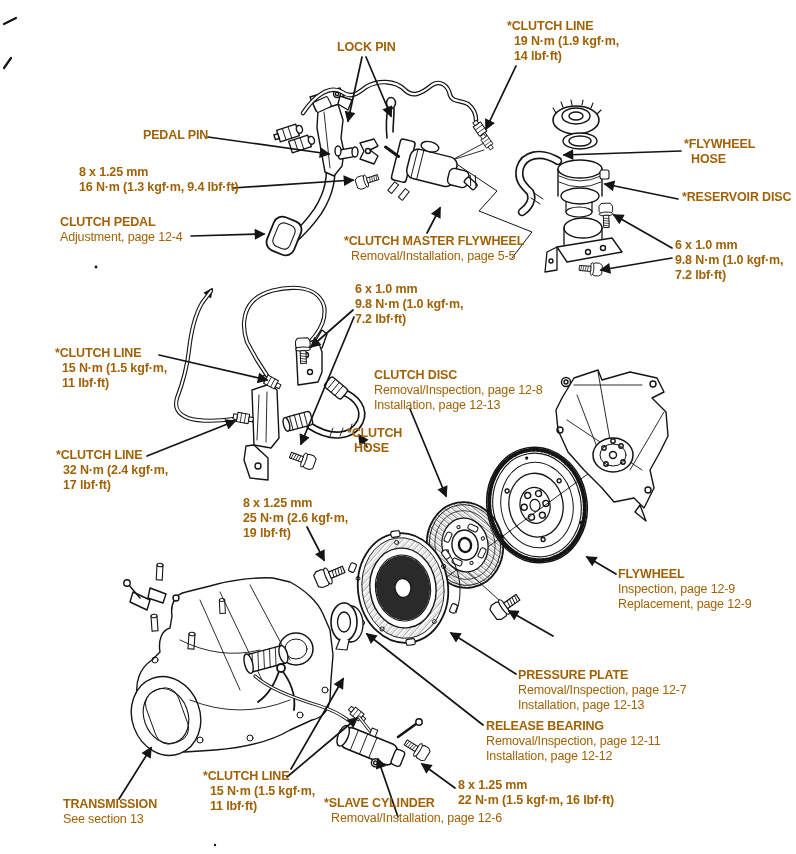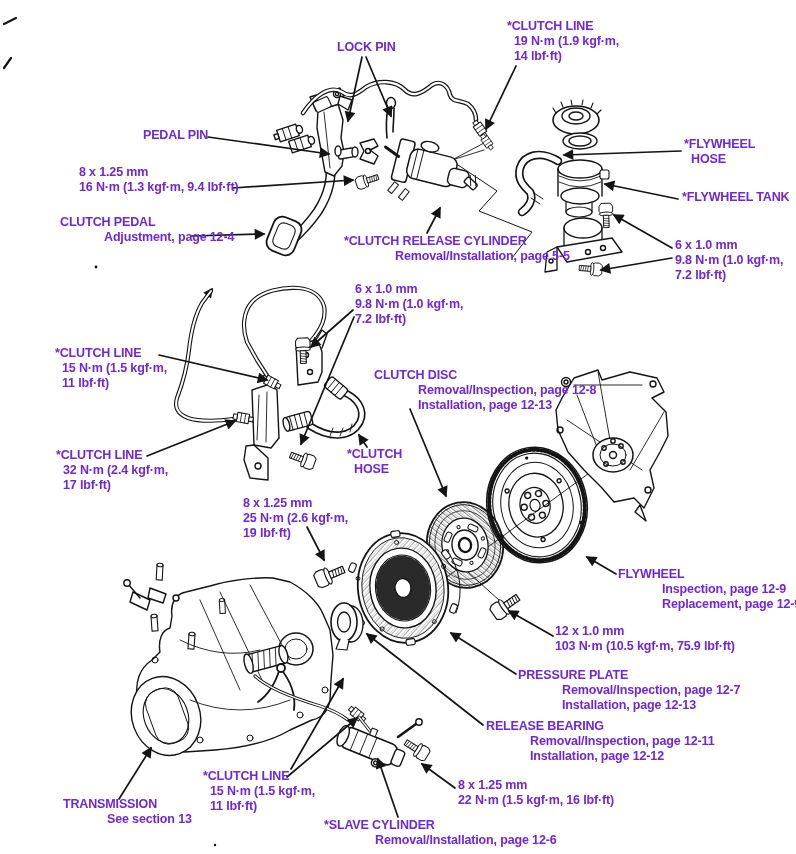--- a/index.html
+++ b/index.html
@@ -1,21 +1,21 @@
 <!DOCTYPE html>
 <html><head>
 <meta charset="utf-8">
 <style>
   html,body{margin:0;padding:0;background:#fff;}
   #stage{position:relative;width:796px;height:854px;background:#ffffff;overflow:hidden;
          font-family:"Liberation Sans",sans-serif;}
   #art{position:absolute;left:0;top:0;}
   .lbl{position:absolute;font:700 12.5px/15px "Liberation Sans",sans-serif;
-       letter-spacing:-0.15px;color:#6d28d9;white-space:nowrap;}
-  .lbl .ref{font-weight:700;margin-left:44px;}
+       letter-spacing:-0.15px;color:#a16207;white-space:nowrap;}
+  .lbl .ref{font-weight:400;}
   .lbl.starred .sub{padding-left:7px;}
   svg *{vector-effect:none;}
 </style>
 </head>
 <body>
 
 <div id="stage">
 
 <svg id="art" width="796" height="854" viewBox="0 0 796 854" fill="none" stroke="#141414" stroke-width="1.4" stroke-linecap="round" stroke-linejoin="round">
   <defs>
@@ -424,31 +424,31 @@
   <div>CLUTCH PEDAL</div>
   <div class="ref">Adjustment, page 12-4</div>
 </div>
 
 <div class="lbl starred" style="left:684px;top:137px">
   <div>*FLYWHEEL</div>
   <div class="sub">HOSE</div>
 </div>
 
 <div class="lbl" style="left:682px;top:190px">
-  <div>*FLYWHEEL TANK</div>
+  <div>*RESERVOIR DISC</div>
 </div>
 
 <div class="lbl" style="left:675px;top:238px">
   <div>6 x 1.0 mm</div>
   <div>9.8 N·m (1.0 kgf·m,</div>
   <div>7.2 lbf·ft)</div>
 </div>
 
 <div class="lbl starred" style="left:344px;top:234px">
-  <div>*CLUTCH RELEASE CYLINDER</div>
+  <div>*CLUTCH MASTER FLYWHEEL</div>
   <div class="ref sub">Removal/Installation, page 5-5</div>
 </div>
 
 <div class="lbl" style="left:355px;top:282px">
   <div>6 x 1.0 mm</div>
   <div>9.8 N·m (1.0 kgf·m,</div>
   <div>7.2 lbf·ft)</div>
 </div>
 
 <div class="lbl starred" style="left:55px;top:346px">
@@ -462,41 +462,37 @@
   <div class="ref">Removal/Inspection, page 12-8</div>
   <div class="ref">Installation, page 12-13</div>
 </div>
 
 <div class="lbl starred" style="left:56px;top:448px">
   <div>*CLUTCH LINE</div>
   <div class="sub">32 N·m (2.4 kgf·m,</div>
   <div class="sub">17 lbf·ft)</div>
 </div>
 
-<div class="lbl starred" style="left:347px;top:447px">
+<div class="lbl starred" style="left:347px;top:426px">
   <div>*CLUTCH</div>
   <div class="sub">HOSE</div>
 </div>
 
 <div class="lbl" style="left:243px;top:496px">
   <div>8 x 1.25 mm</div>
   <div>25 N·m (2.6 kgf·m,</div>
   <div>19 lbf·ft)</div>
 </div>
 
 <div class="lbl" style="left:618px;top:567px">
   <div>FLYWHEEL</div>
   <div class="ref">Inspection, page 12-9</div>
   <div class="ref">Replacement, page 12-9</div>
 </div>
 
-<div class="lbl" style="left:555px;top:624px">
-  <div>12 x 1.0 mm</div>
-  <div>103 N·m (10.5 kgf·m, 75.9 lbf·ft)</div>
-</div>
 
 <div class="lbl" style="left:518px;top:668px">
   <div>PRESSURE PLATE</div>
   <div class="ref">Removal/Inspection, page 12-7</div>
   <div class="ref">Installation, page 12-13</div>
 </div>
 
 <div class="lbl" style="left:486px;top:719px">
   <div>RELEASE BEARING</div>
   <div class="ref">Removal/Inspection, page 12-11</div>
@@ -512,18 +508,18 @@
   <div>TRANSMISSION</div>
   <div class="ref">See section 13</div>
 </div>
 
 <div class="lbl starred" style="left:203px;top:769px">
   <div>*CLUTCH LINE</div>
   <div class="sub">15 N·m (1.5 kgf·m,</div>
   <div class="sub">11 lbf·ft)</div>
 </div>
 
-<div class="lbl starred" style="left:324px;top:818px">
+<div class="lbl starred" style="left:324px;top:796px">
   <div>*SLAVE CYLINDER</div>
   <div class="ref sub">Removal/Installation, page 12-6</div>
 </div>
 
 </div>
 
 </body></html>

